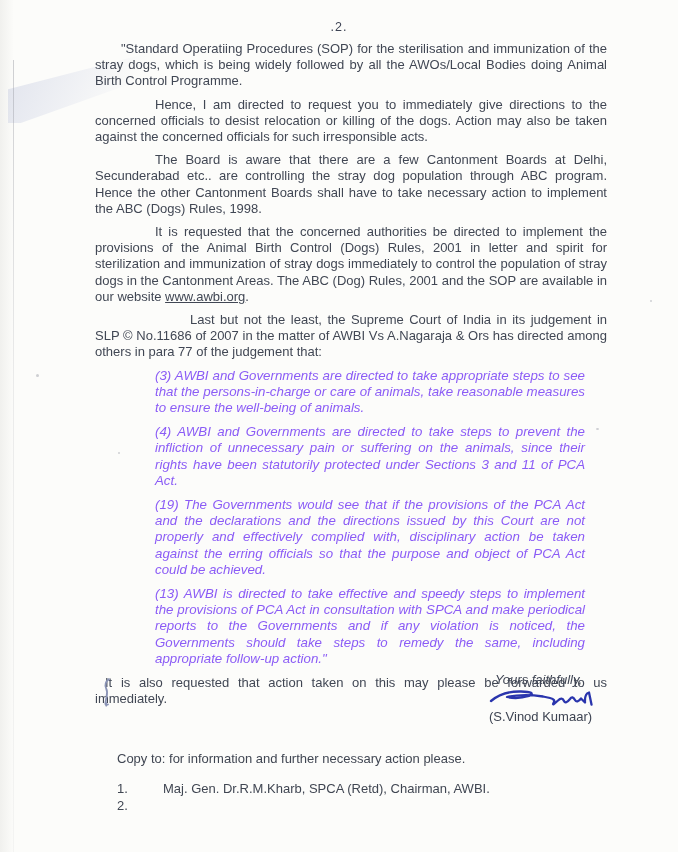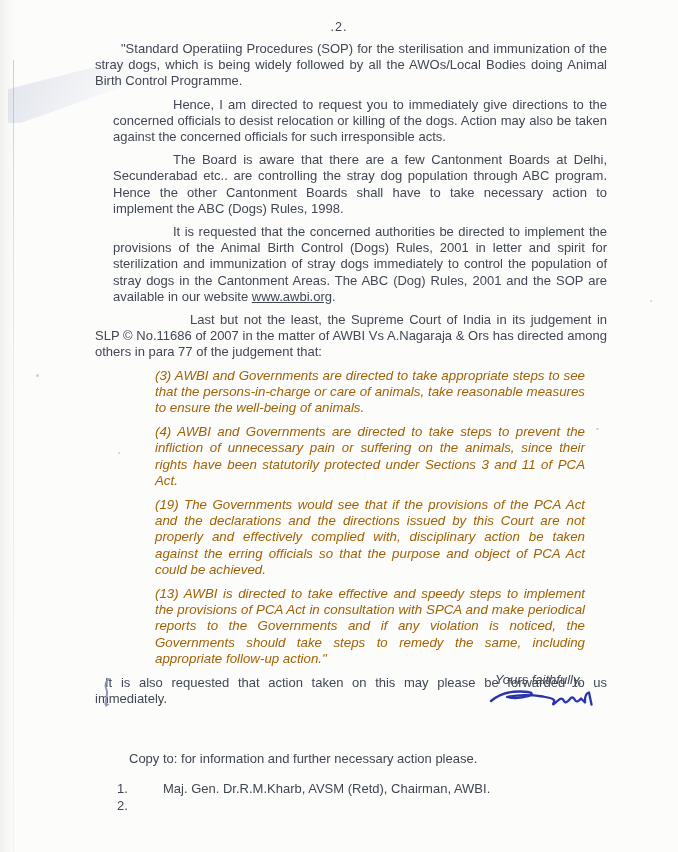--- a/index.html
+++ b/index.html
@@ -35,46 +35,46 @@
     text-align:center;font-size:12.5px;letter-spacing:1px;color:#3e4454;
   }
 
   .body-col{
     position:absolute;left:95px;top:41px;width:512px;
     font-size:13px;line-height:16.2px;
     text-align:justify;
   }
   .para{margin:0 0 7px 0;}
   .para.first-para{text-indent:26px;}
-  .para.indent{text-indent:60px;margin-left:18px;}
+  .para.indent{text-indent:60px;}
   .para.indent-big{text-indent:95px;}
   .para.no-indent{text-indent:10px;}
   .quote{
     margin:0 22px 7px 60px;
     font-style:italic;
     font-size:13.3px;line-height:16.4px;
-    color:#a16207;
+    color:#8b5cf6;
     text-align:justify;
   }
   .weblink{
     color:inherit;text-decoration:underline;cursor:pointer;
   }
 
   .margin-mark{position:absolute;left:98px;top:676px;width:16px;height:34px;}
   .sign-block{
     position:absolute;left:468px;top:672px;width:145px;
     text-align:center;font-size:13px;line-height:16px;color:#3e4452;
   }
   .sign-block .valediction{text-align:center;padding-right:4px;font-style:italic;}
   .sig-scribble{margin:-3px auto -4px auto;display:block;}
   .copy-block{
     position:absolute;left:117px;top:751px;width:500px;
     font-size:13px;line-height:16.5px;color:#404652;
   }
-  .copy-heading{margin:0 0 13px 12px;}
+  .copy-heading{margin:0 0 13px 0;}
   .copy-row{display:flex;margin:0 0 1px 0;}
   .copy-row .num{width:46px;flex:0 0 46px;}
 </style>
 </head>
 <body>
 
 <div class="page">
 
   <div class="left-strip"></div>
   <div class="corner-shade"></div>
@@ -106,26 +106,27 @@
       <path d="M11 3 Q6 7 8 12 Q10 16 8.5 21 L7.5 26 Q6.5 30 10 28.5" fill="none" stroke="#8a93b5" stroke-width="1.7" stroke-linecap="round"></path>
       <path d="M7.5 26 Q9.5 27.5 8.2 30" fill="none" stroke="#8a93b5" stroke-width="1.4" stroke-linecap="round"></path>
     </svg>
   </div>
 
   <div class="sign-block">
     <div class="valediction">Yours faithfully,</div>
     <svg class="sig-scribble" width="108" height="28" viewBox="0 0 108 28">
       <path d="M4 16 Q16 6 34 6.5 Q50 7 42 11 Q30 14.5 20 12 Q36 8.5 56 11.5 L63 13 Q69 14.5 66.5 18 Q64.5 21.5 71 15.5 Q75 11.5 77 16 Q78.5 19.5 83 14 Q85.5 10.5 88 15 Q90 18.5 94 13.5 L98 17.5 Q97.5 8.5 102 7.5 L104.5 19.5" fill="none" stroke="#2a35ad" stroke-width="2.3" stroke-linecap="round" stroke-linejoin="round"></path>
     </svg>
+    <div>(S.Vinod Kumaar)</div>
   </div>
 
   <div class="copy-block">
     <p class="copy-heading">Copy to: for information and further necessary action please.</p>
     <div class="copy-row">
       <span class="num">1.</span>
-      <span>Maj. Gen. Dr.R.M.Kharb, AVSM (Retd), Chairman, AWBI.</span>
+      <span>Maj. Gen. Dr.R.M.Kharb, SPCA (Retd), Chairman, AWBI.</span>
     </div>
     <div class="copy-row">
       <span class="num">2.</span>
     </div>
   </div>
 
 </div>
 
 </body></html>

